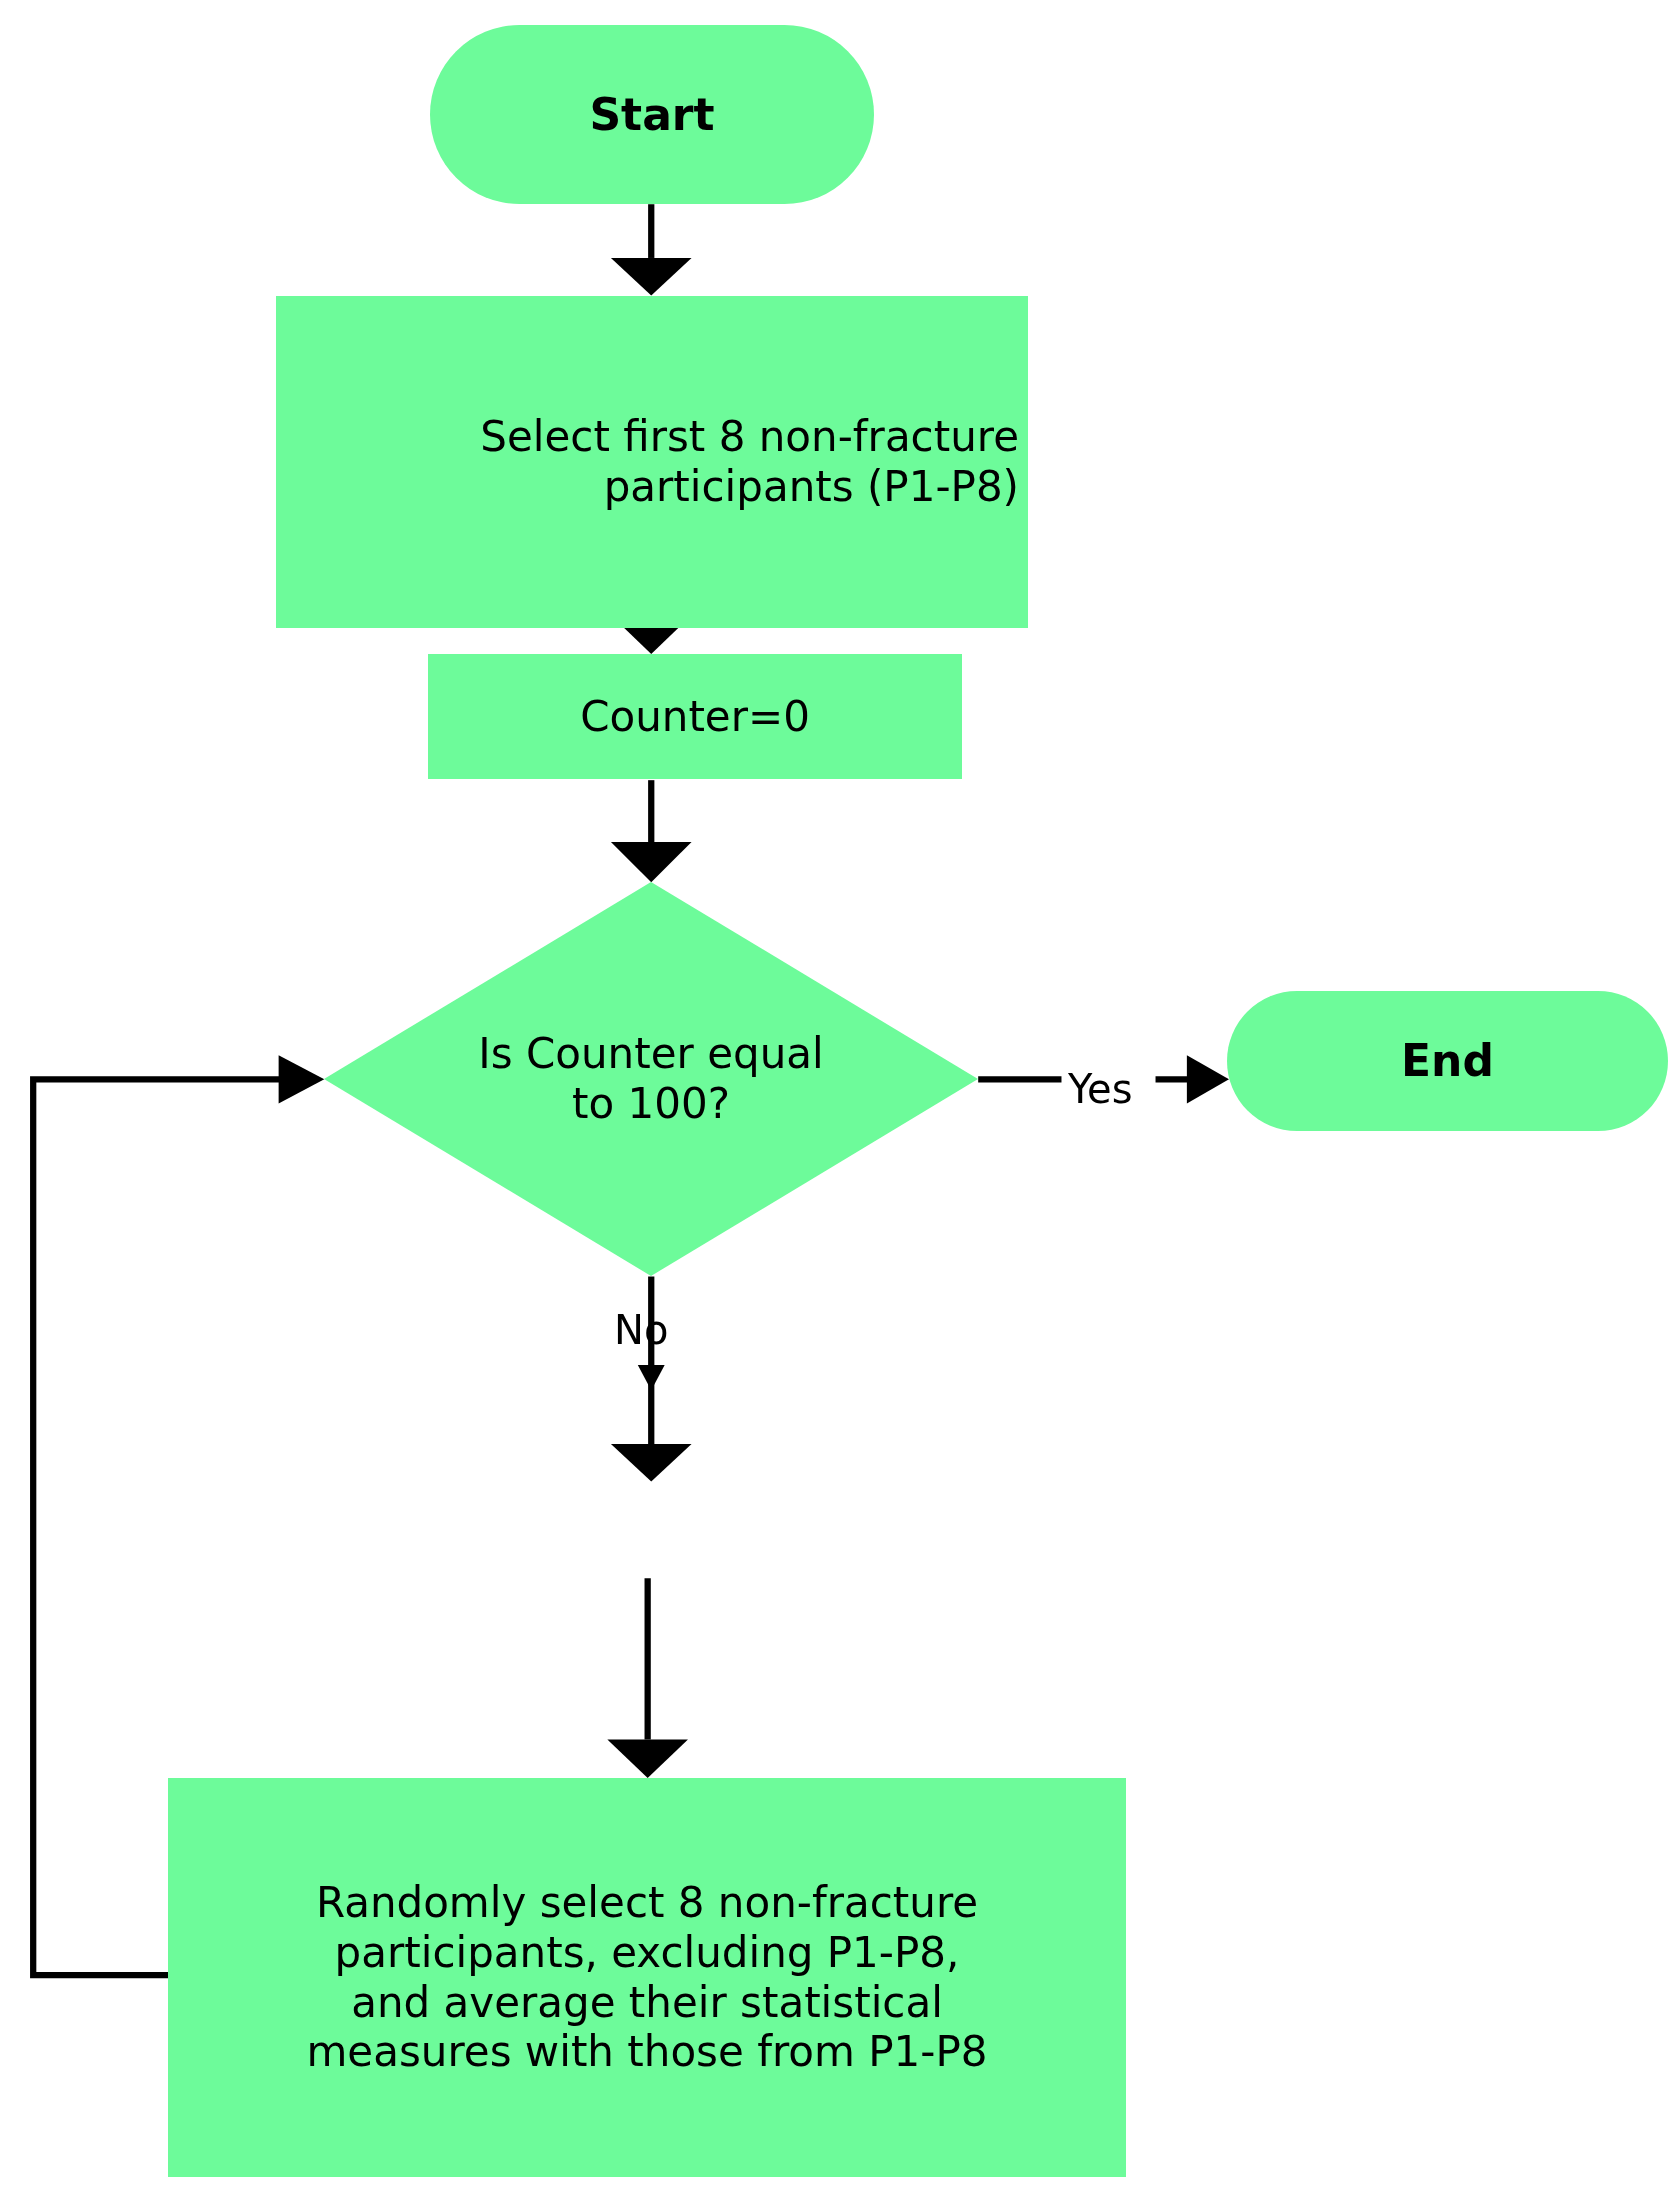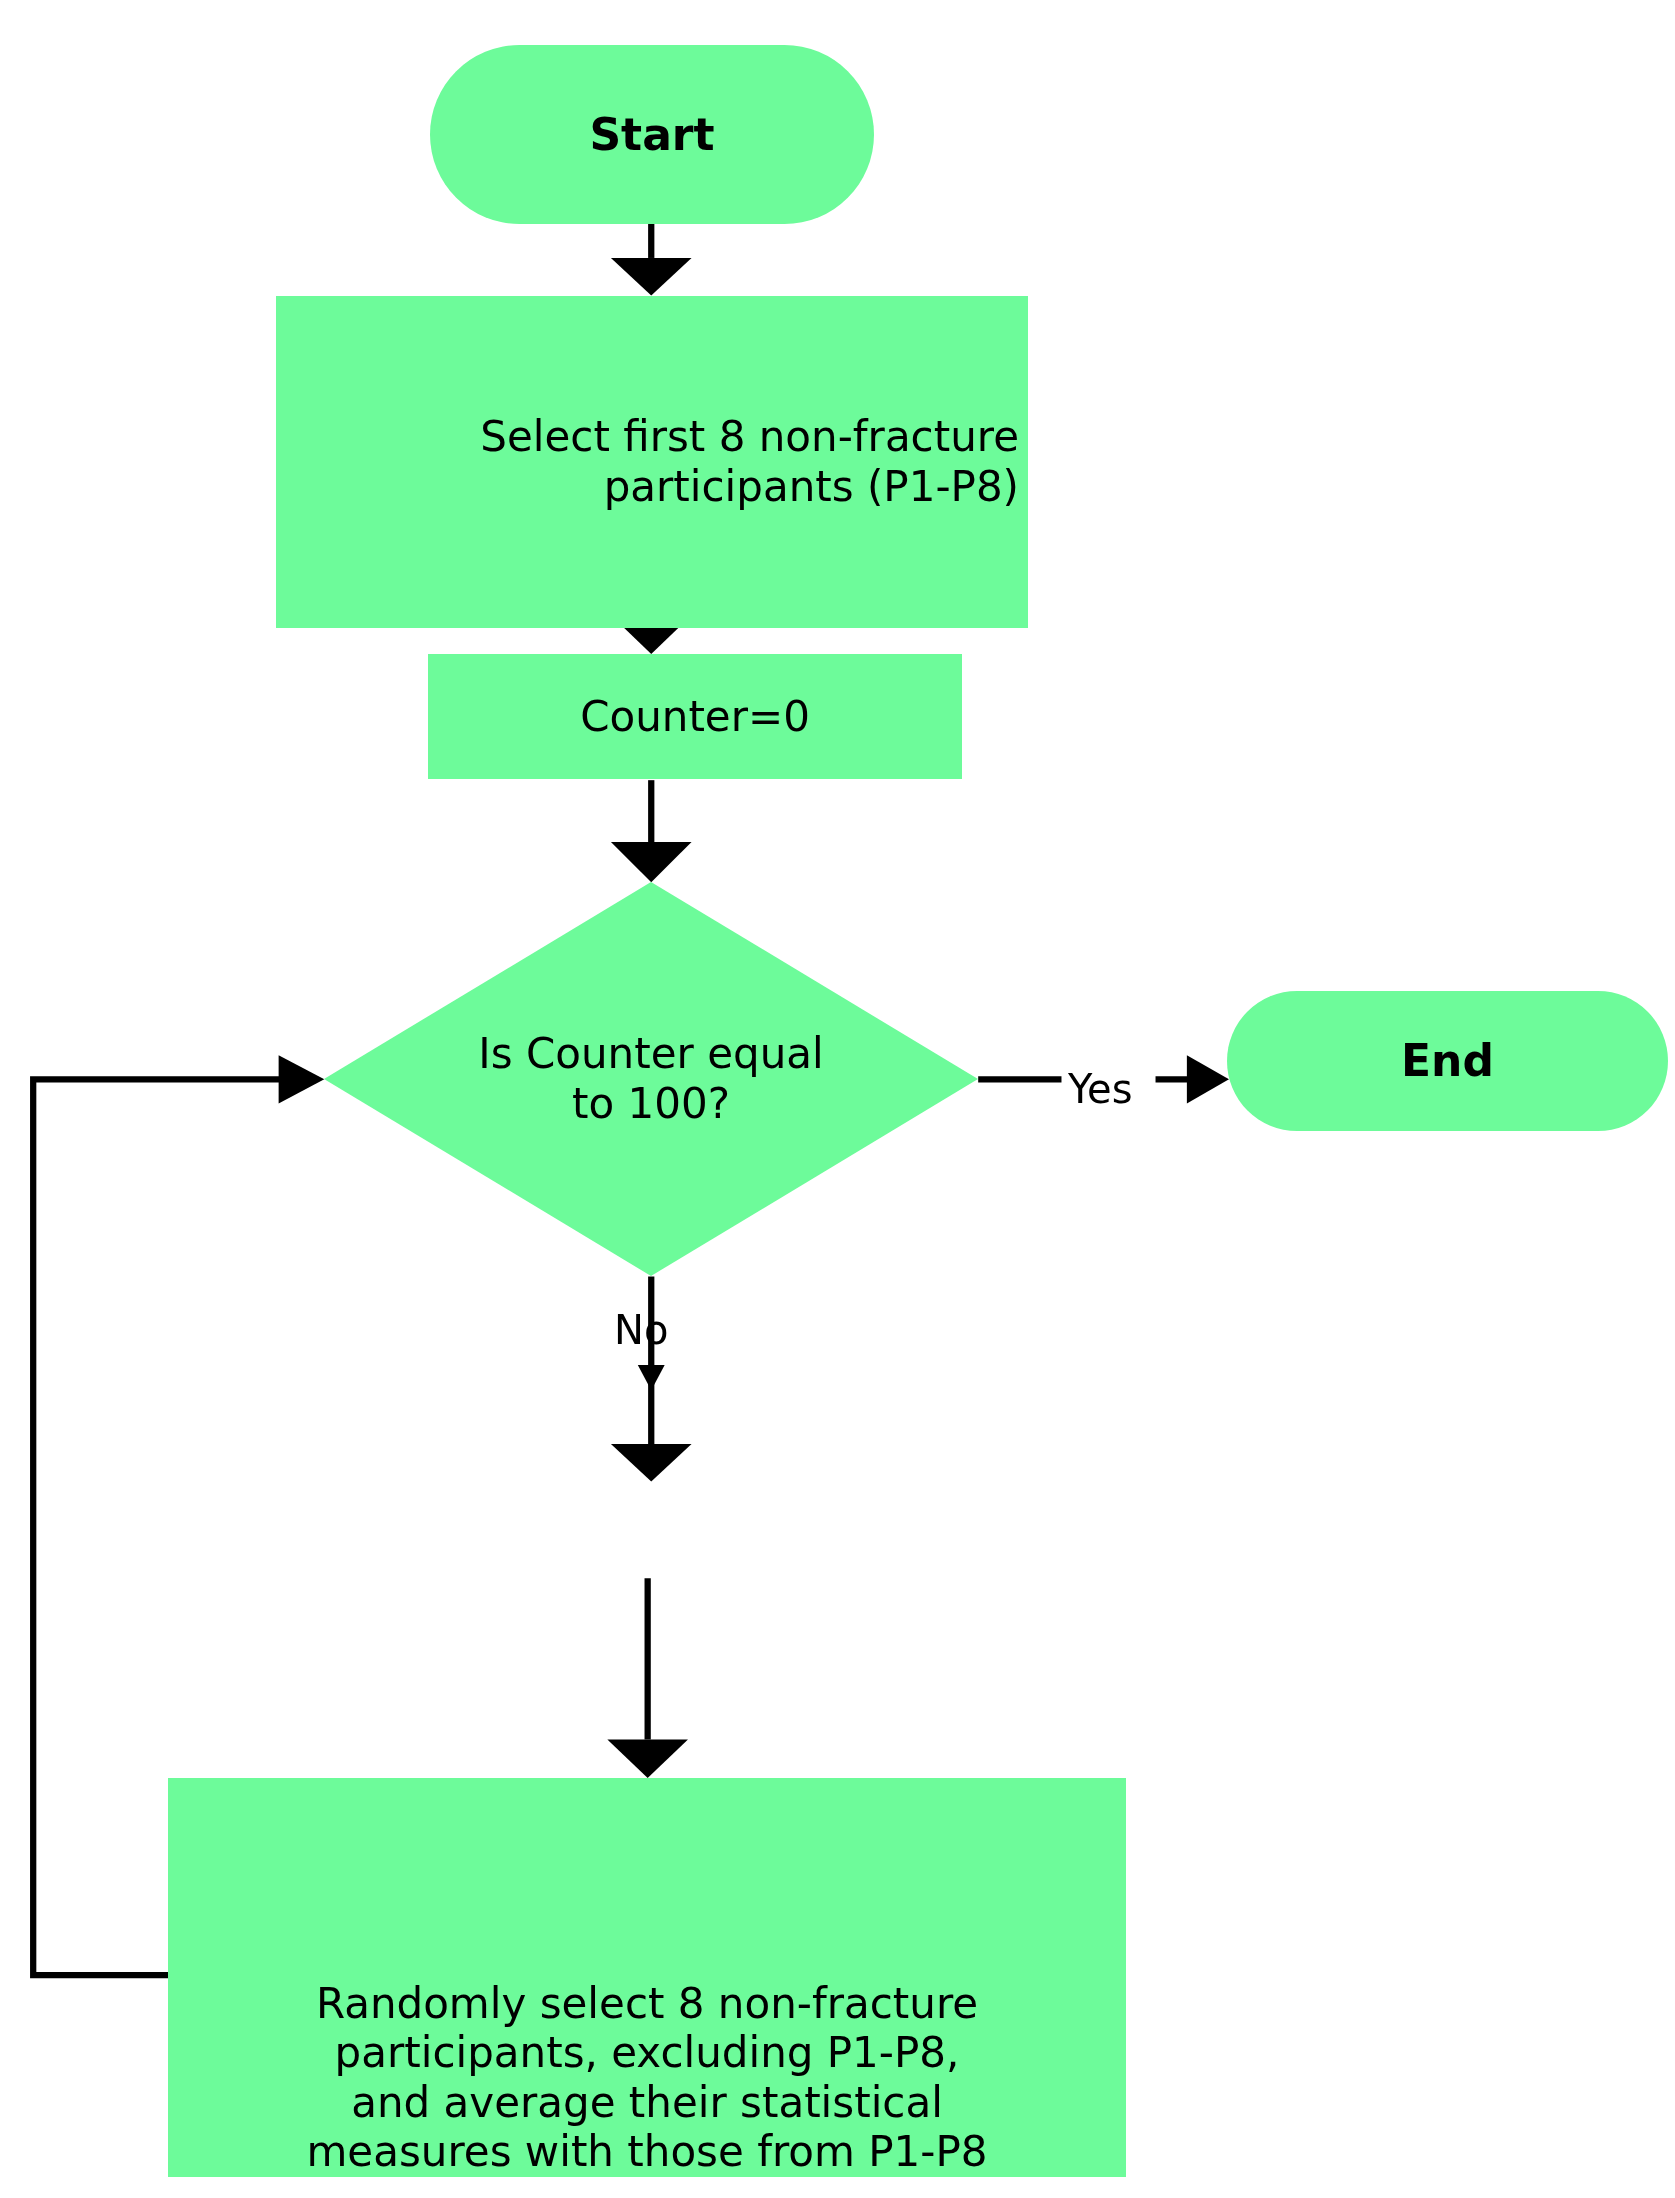--- a/index.html
+++ b/index.html
@@ -45,42 +45,41 @@
   }
   
   .terminator {
     background: #6dfb9a;
     border-radius: 90px;
     font-weight: bold;
   }
   #node-start {
     left: 430px; top: 25px; width: 444px; height: 179px;
     font-size: 44px;
-    margin-top: 20px;
   }
   #node-end {
     left: 1227px; top: 991px; width: 441px; height: 140px;
     font-size: 44px;
   }
   
   .process {
     background: #6dfb9a;
     font-size: 42px;
   }
   #node-select-participants {
     left: 276px; top: 296px; width: 752px; height: 332px; text-align: right;
   }
   #node-counter-init {
     left: 428px; top: 654px; width: 534px; height: 125px;
   }
   #node-counter-increment {
     left: 315px; top: 1481px; width: 666px; height: 97px;
   }
   #node-random-select {
-    left: 168px; top: 1778px; width: 958px; height: 399px; align-items: flex-end;
+    left: 168px; top: 1778px; width: 958px; height: 399px;
   }
   
   #node-decision {
     left: 324px; top: 882px; width: 654px; height: 394px;
     font-size: 42px;
     background: transparent;
   }
   #node-decision .diamond-fill {
     position: absolute;
     left: 0; top: 0; width: 100%; height: 100%;

